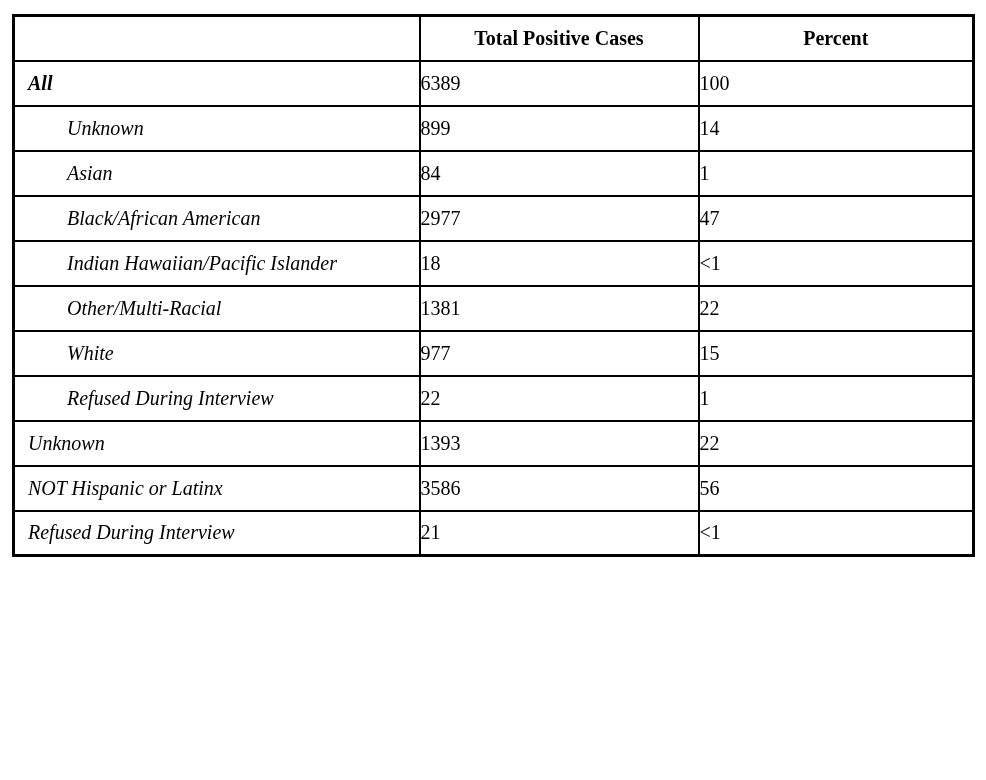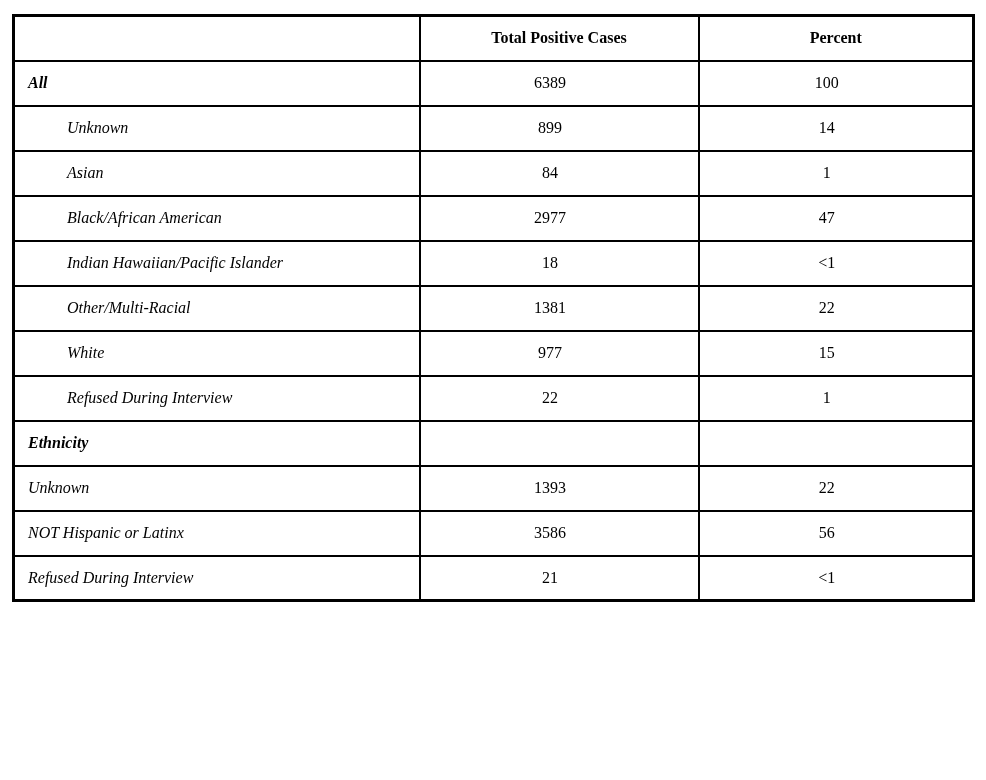--- a/index.html
+++ b/index.html
@@ -17,40 +17,40 @@
     table-layout: fixed;
     width: 960px;
     margin: 14px 0 0 12px;
     border: 3px solid #000000;
   }
   col.c-label  { width: 406px; }
   col.c-cases  { width: 279px; }
   col.c-pct    { width: 275px; }
   th, td {
     border: 2px solid #000000;
-    font-size: 16px;
+    font-size: 20px;
     height: 45px;
     padding: 0;
     vertical-align: middle;
     overflow: hidden;
     white-space: nowrap;
   }
   th {
     font-weight: bold;
     text-align: center;
   }
   td.label {
     text-align: left;
     padding-left: 13px;
     font-style: italic;
   }
   tr.indent td.label { padding-left: 52px; }
   tr.bold   td.label { font-weight: bold; }
   td.num {
-    text-align: center;
+    text-align: left;
     padding-right: 18px;
   }
 </style>
 </head>
 <body>
 
 <table class="demo-table">
   <colgroup>
     <col class="c-label">
     <col class="c-cases">
@@ -107,25 +107,20 @@
     <td class="num">977</td>
     <td class="num">15</td>
   </tr>
 
   <tr class="indent">
     <td class="label">Refused During Interview</td>
     <td class="num">22</td>
     <td class="num">1</td>
   </tr>
 
-  <tr class="bold">
-    <td class="label">Ethnicity</td>
-    <td class="num"></td>
-    <td class="num"></td>
-  </tr>
 
   <tr>
     <td class="label">Unknown</td>
     <td class="num">1393</td>
     <td class="num">22</td>
   </tr>
 
 
   <tr>
     <td class="label">NOT Hispanic or Latinx</td>

